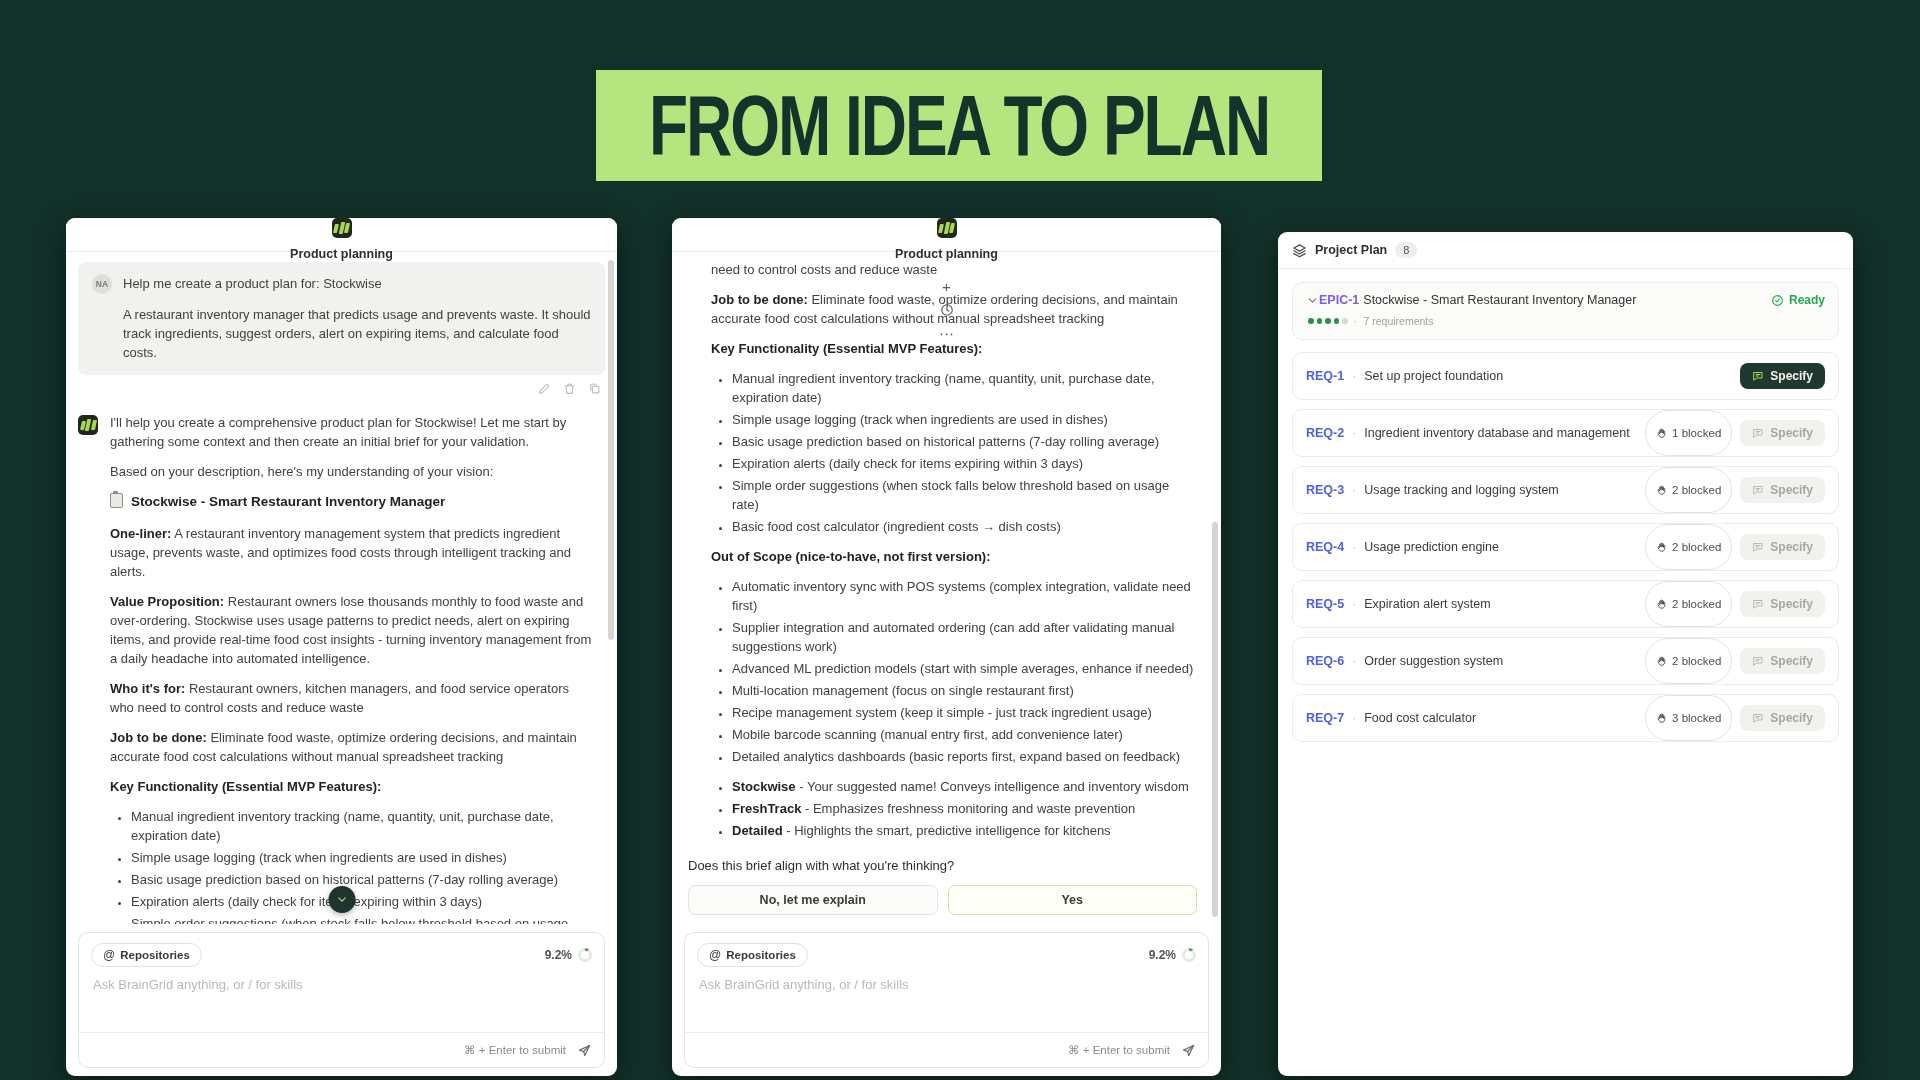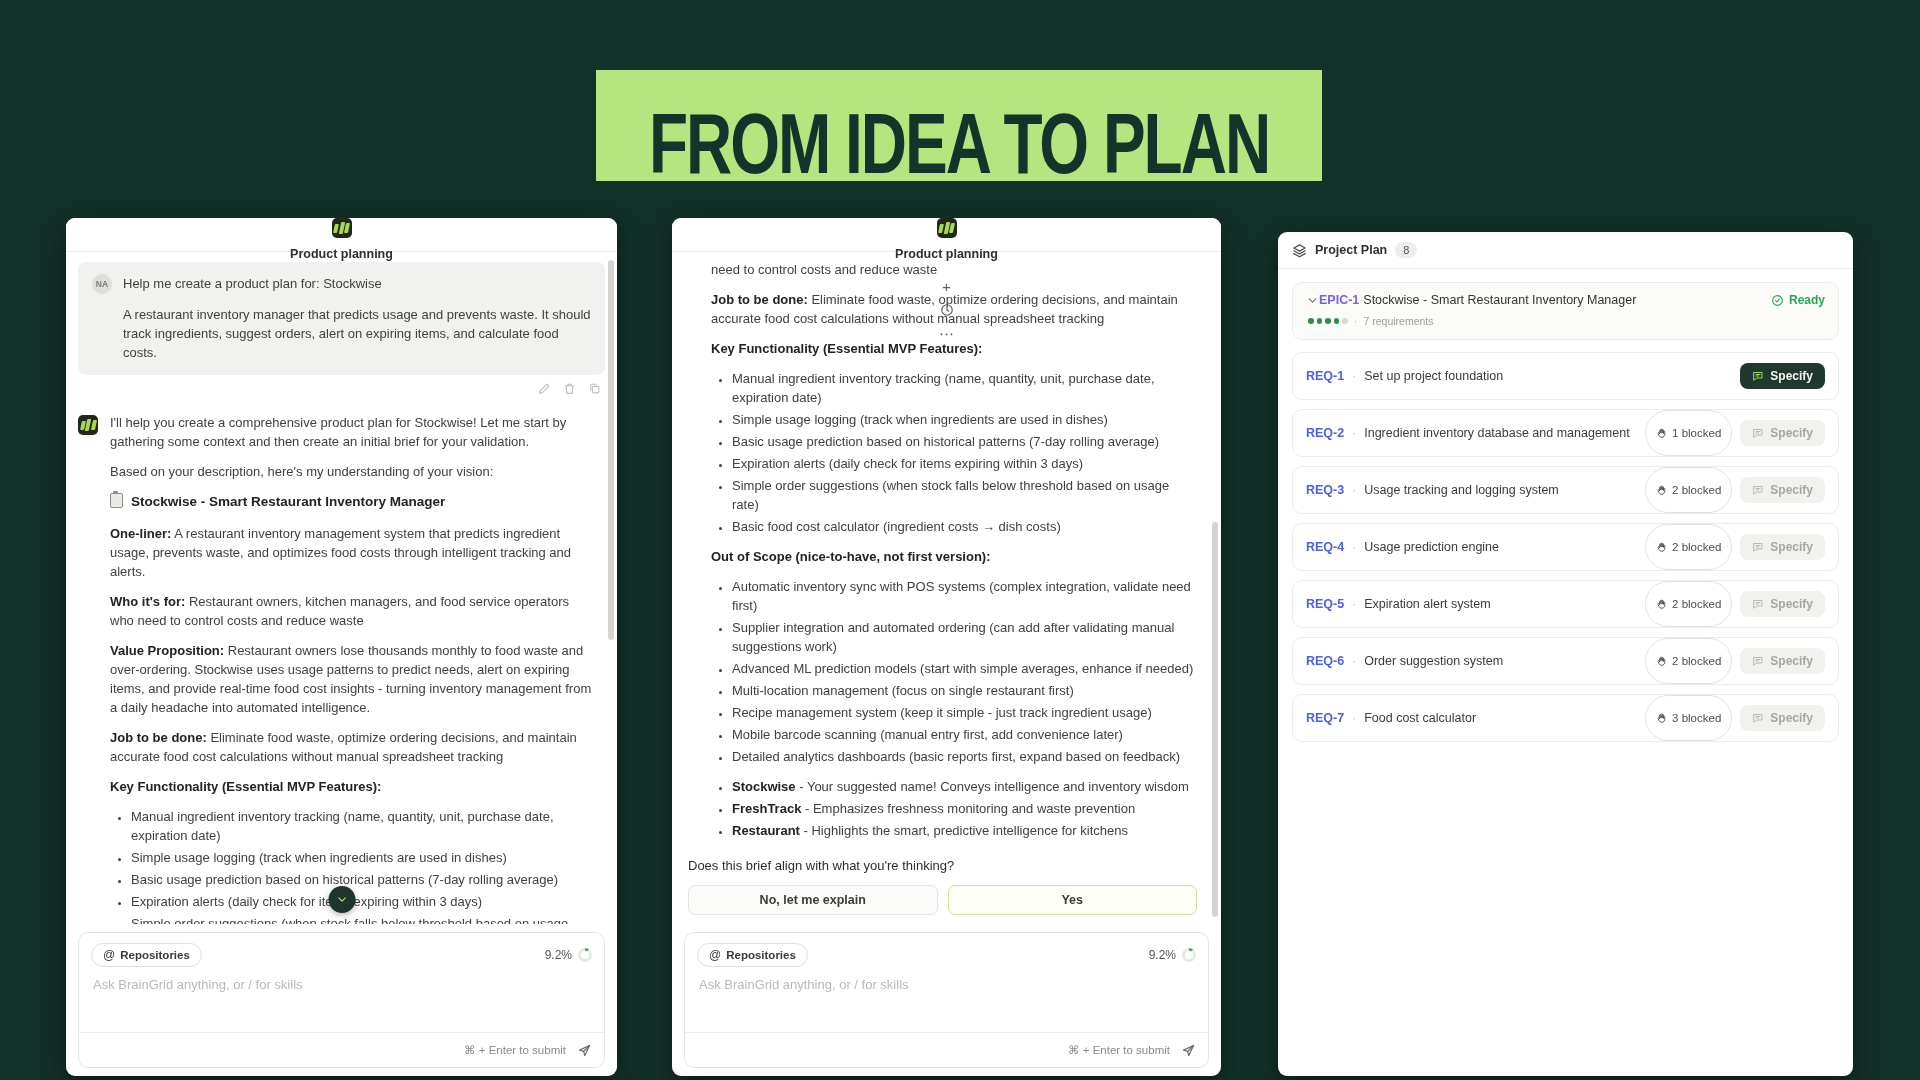--- a/index.html
+++ b/index.html
@@ -1,20 +1,20 @@
 <!DOCTYPE html>
 <html><head>
 <meta charset="utf-8">
 <style>
   html,body{margin:0;padding:0;}
   body{width:1920px;height:1080px;overflow:hidden;background:#123129;font-family:"Liberation Sans","DejaVu Sans",sans-serif;-webkit-font-smoothing:antialiased;}
   .stage{position:relative;width:1920px;height:1080px;}
 
   
-  .headline{position:absolute;left:596px;top:70px;width:726px;height:111px;background:#b6e47f;display:flex;align-items:flex-end;justify-content:center;}
+  .headline{position:absolute;left:596px;top:70px;width:726px;height:111px;background:#b6e47f;display:flex;align-items:center;justify-content:center;}
   .headline span{font-size:64px;font-weight:900;letter-spacing:-2px;color:#14332a;transform:scaleY(1.34);white-space:nowrap;}
 
   
   .window{position:absolute;background:#fff;border-radius:9px;box-shadow:0 10px 28px rgba(0,0,0,.45);overflow:hidden;}
   .win-head{display:flex;align-items:center;gap:9px;height:33px;padding:0 13px;border-bottom:1px solid #ebebe9;background:#fff;flex-direction:column;}
   .win-title{font-size:12.5px;font-weight:bold;color:#2f2f2d;flex:0 0 auto;}
   .head-spacer{flex:1;}
   .head-btn{border:none;background:none;padding:0 4px;color:#5b5b58;font-size:15px;line-height:1;cursor:pointer;display:flex;align-items:center;}
   .app-logo{width:20px;height:20px;border-radius:5px;background:#20271d;display:inline-flex;align-items:center;justify-content:center;gap:2px;flex:0 0 auto;}
   .app-logo i{width:3.5px;background:#a8d84e;border-radius:1px;transform:skewX(-12deg);}
@@ -50,21 +50,21 @@
   .answer-row{display:flex;gap:10px;}
   .answer-row button{flex:1;height:30px;border-radius:7px;font-size:12.5px;font-weight:bold;color:#3c3c3a;cursor:pointer;font-family:inherit;}
   .btn-no{background:#fbfbfa;border:1px solid #e4e4e2;}
   .btn-yes{background:#fdfef6;border:1px solid #cfe3a1;}
 
   
   .composer{position:absolute;left:12px;right:12px;bottom:8px;height:134px;border:1px solid #e4e4e2;border-radius:10px;background:#fff;display:flex;flex-direction:column;}
   .comp-top{display:flex;align-items:center;padding:10px 12px 0;}
   .chip{display:inline-flex;align-items:center;gap:5px;border:1px solid #e0e0dd;border-radius:999px;padding:4px 11px;background:#fff;font-size:11.5px;font-weight:bold;color:#3a3a38;cursor:pointer;}
   .chip .at{font-size:12px;font-weight:normal;color:#3a3a38;}
-  .comp-right{margin-left:auto;display:flex;align-items:center;gap:6px;color:#55554f;font-size:12px;}
+  .comp-right{margin-left:auto;display:flex;align-items:center;gap:6px;color:#55554f;font-size:12px;font-weight:bold;}
   .ring{position:relative;width:14px;height:14px;border-radius:50%;background:conic-gradient(#54a95f 0 9.2%,#e4ebe2 0);}
   .ring::after{content:"";position:absolute;inset:3px;background:#fff;border-radius:50%;}
   .comp-input{flex:1;margin:6px 2px 0;padding:4px 12px;border:none;resize:none;outline:none;font-family:inherit;font-size:13px;color:#3a3a38;background:transparent;}
   .comp-input::placeholder{color:#b9b9b6;}
   .comp-bottom{border-top:1px solid #ededeb;height:34px;display:flex;align-items:center;justify-content:flex-end;gap:11px;padding:0 12px;color:#8a8a87;font-size:11.5px;text-align:right;}
   .send-btn{border:none;background:none;padding:0;color:#6b6b68;cursor:pointer;display:flex;}
 
   
   .plan-head{display:flex;align-items:center;gap:8px;height:36px;padding:0 14px;border-bottom:1px solid #ececea;}
   .plan-title{font-size:12.5px;font-weight:bold;color:#2e2e2c;}
@@ -143,22 +143,22 @@
         <span class="app-logo ai-avatar">
             <i></i>
             <i></i>
             <i></i>
           </span>
         <div class="ai-content">
             <div class="blk p">I'll help you create a comprehensive product plan for Stockwise! Let me start by gathering some context and then create an initial brief for your validation.</div>
             <div class="blk p">Based on your description, here's my understanding of your vision:</div>
             <div class="blk title"><span class="clipboard-icon"></span>Stockwise - Smart Restaurant Inventory Manager</div>
             <div class="blk p"><b>One-liner:</b> A restaurant inventory management system that predicts ingredient usage, prevents waste, and optimizes food costs through intelligent tracking and alerts.</div>
+            <div class="blk p"><b>Value Proposition:</b> Restaurant owners lose thousands monthly to food waste and over-ordering. Stockwise uses usage patterns to predict needs, alert on expiring items, and provide real-time food cost insights - turning inventory management from a daily headache into automated intelligence.</div>
             <div class="blk p"><b>Who it's for:</b> Restaurant owners, kitchen managers, and food service operators who need to control costs and reduce waste</div>
-            <div class="blk p"><b>Value Proposition:</b> Restaurant owners lose thousands monthly to food waste and over-ordering. Stockwise uses usage patterns to predict needs, alert on expiring items, and provide real-time food cost insights - turning inventory management from a daily headache into automated intelligence.</div>
             <div class="blk p"><b>Job to be done:</b> Eliminate food waste, optimize ordering decisions, and maintain accurate food cost calculations without manual spreadsheet tracking</div>
             <div class="blk h2">Key Functionality (Essential MVP Features):</div>
             <ul class="blk">
               <li>Manual ingredient inventory tracking (name, quantity, unit, purchase date, expiration date)</li>
               <li>Simple usage logging (track when ingredients are used in dishes)</li>
               <li>Basic usage prediction based on historical patterns (7-day rolling average)</li>
               <li>Expiration alerts (daily check for items expiring within 3 days)</li>
               <li>Simple order suggestions (when stock falls below threshold based on usage rate)</li>
             </ul>
           </div>
@@ -232,21 +232,21 @@
               <li>Supplier integration and automated ordering (can add after validating manual suggestions work)</li>
               <li>Advanced ML prediction models (start with simple averages, enhance if needed)</li>
               <li>Multi-location management (focus on single restaurant first)</li>
               <li>Recipe management system (keep it simple - just track ingredient usage)</li>
               <li>Mobile barcode scanning (manual entry first, add convenience later)</li>
               <li>Detailed analytics dashboards (basic reports first, expand based on feedback)</li>
             </ul>
             <ul class="blk">
               <li><b>Stockwise</b> - Your suggested name! Conveys intelligence and inventory wisdom</li>
               <li><b>FreshTrack</b> - Emphasizes freshness monitoring and waste prevention</li>
-              <li><b>Restaurant</b> - Highlights the smart, predictive intelligence for kitchens</li>
+              <li><b>Detailed</b> - Highlights the smart, predictive intelligence for kitchens</li>
             </ul>
           </div>
         <div class="question">Does this brief align with what you're thinking?</div>
         <div class="answer-row">
           <button class="btn-no">No, let me explain</button>
           <button class="btn-yes">Yes</button>
         </div>
       </div>
       <div class="sb-thumb" style="top:270px;height:395px"></div>
     </div>

